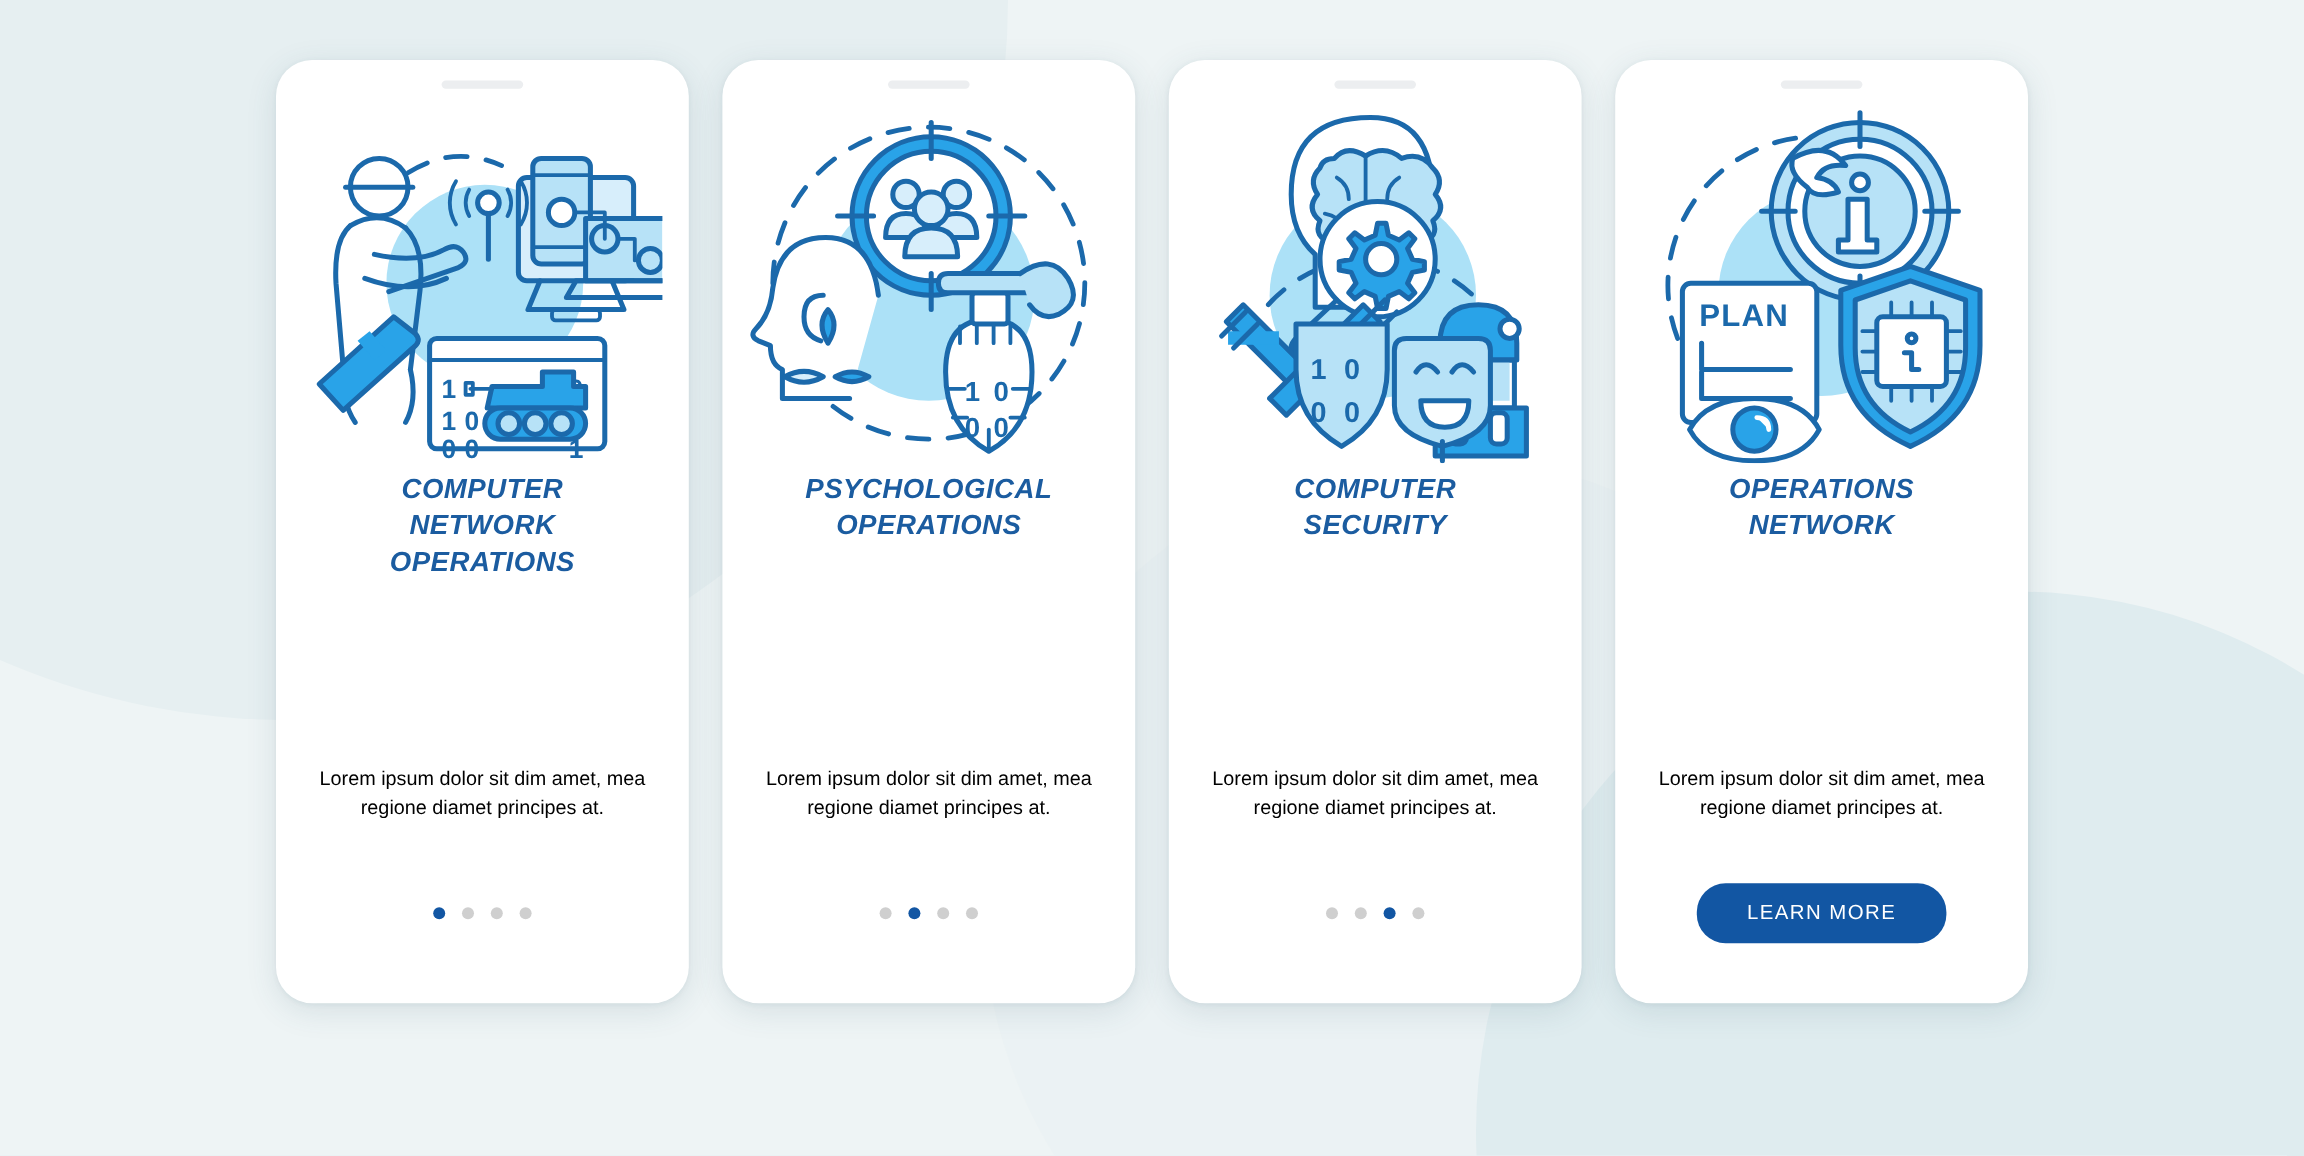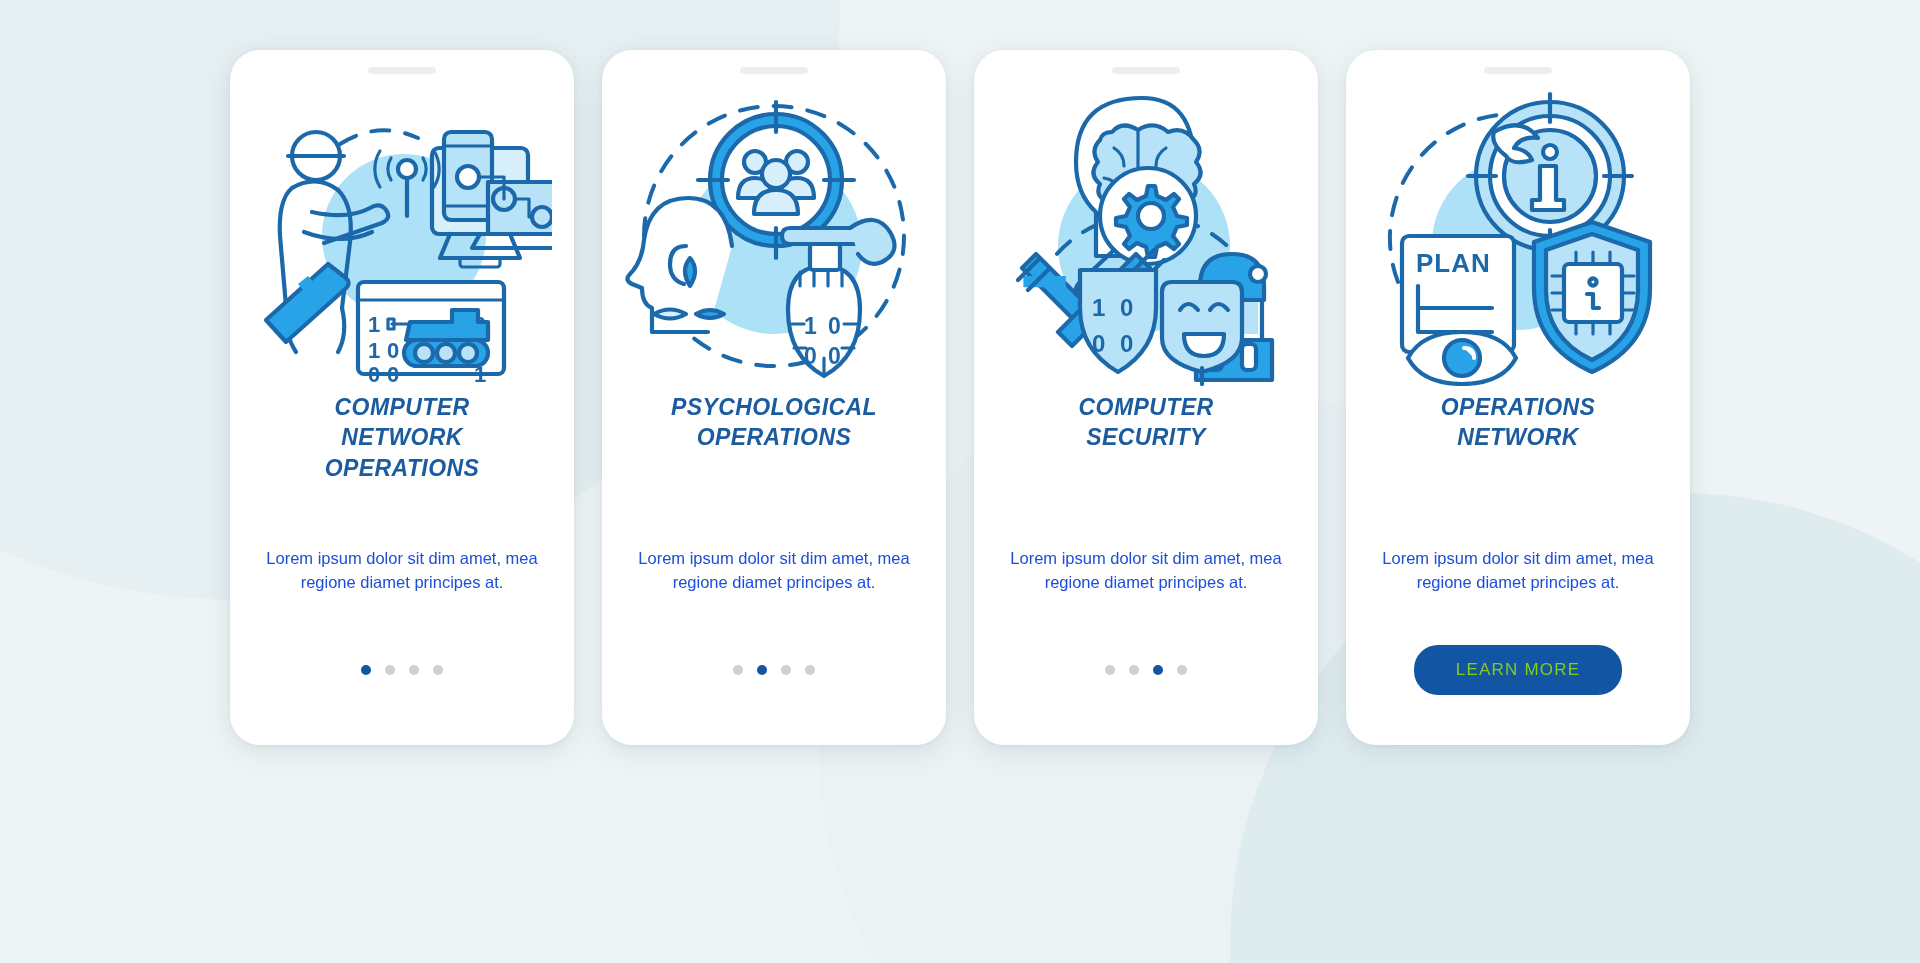--- a/index.html
+++ b/index.html
@@ -30,21 +30,21 @@
     background:#e9f1f3; opacity:.55;
   }
   
   .deck {
     position:relative; z-index:2;
     display:flex; justify-content:center; align-items:flex-start;
     gap:28px;
     padding-top:50px;
   }
   .phone {
-    width:344px; height:695px;
+    width:344px; height:786px;
     background:#ffffff;
     border-radius:30px;
     box-shadow:0 6px 26px rgba(54,96,112,.13), 0 1px 4px rgba(54,96,112,.07);
     display:flex; flex-direction:column;
     align-items:center;
     position:relative;
     overflow:hidden;
   }
   .speaker {
     width:68px; height:7px; border-radius:4px;
@@ -62,39 +62,39 @@
     font-size:23px;
     font-weight:bold;
     letter-spacing:.4px;
     line-height:1.32;
     text-align:center;
     margin-top:6px;
     padding:0 20px;
     font-style:italic;
   }
   .desc {
-    color:#1d4ed8;
+    color:#000000;
     font-size:16.5px;
     line-height:1.45;
     text-align:center;
     margin-top:auto;
     padding:0 32px;
     width:100%;
   }
   .footer {
     width:100%;
     display:flex; align-items:center; justify-content:center;
     height:150px;
   }
   .dots { display:flex; gap:14px; align-items:center; }
   .dot { width:10px; height:10px; border-radius:50%; background:#cfcfcf; }
   .dot.on { background:#1256a3; }
   .cta {
     background:#1256a3;
-    color:#84cc16;
+    color:#ffffff;
     border:none;
     border-radius:24px;
     font-family:"Liberation Sans", sans-serif;
     font-size:17px;
     letter-spacing:1.2px;
     padding:15px 42px;
     cursor:pointer;
   }
   
   .st { fill:none; stroke:#1b69ab; stroke-width:4.2; stroke-linecap:round; stroke-linejoin:round; }

